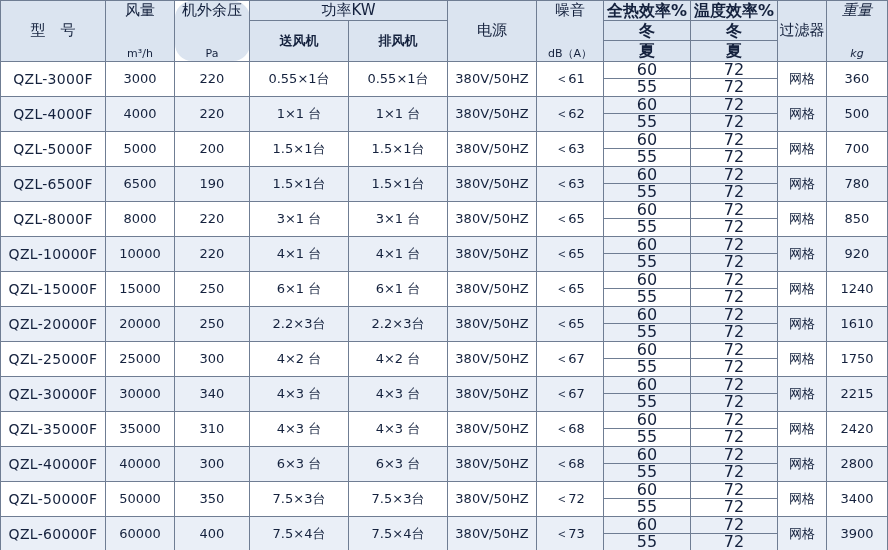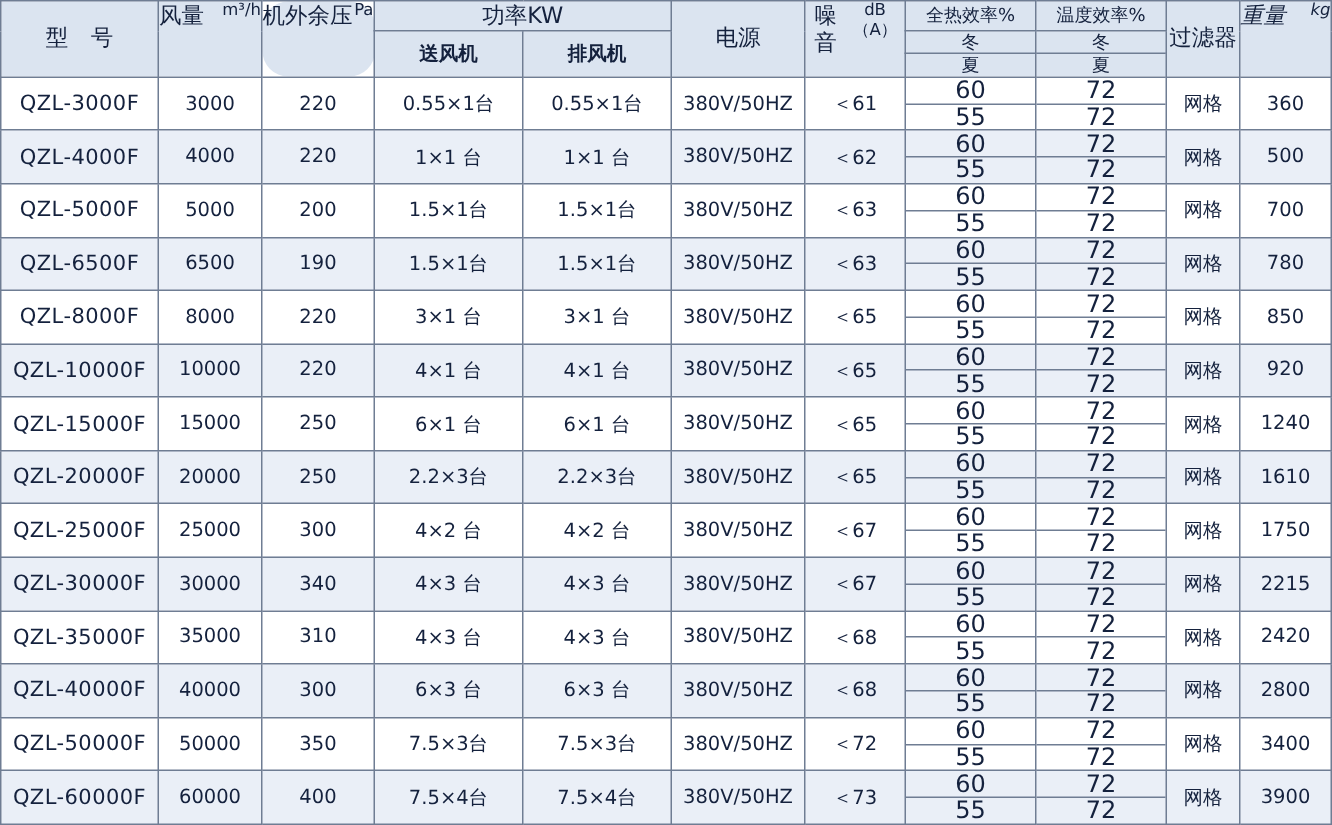--- a/index.html
+++ b/index.html
@@ -35,24 +35,25 @@
   }
   thead td.sub {
     font-size: 13px;
     font-weight: bold;
   }
   thead td .unit {
     display: block;
     font-size: 11px;
     font-weight: normal;
     line-height: 1.15;
+    margin-top: 29px;
   }
   thead td.small-head {
-    font-size: 12px;
-    font-weight: normal;
+    font-size: 16px;
+    font-weight: bold;
     line-height: 1.2;
   }
   tbody tr.odd td {
     background: #ffffff;
   }
   tbody tr.even td {
     background: #eaeff7;
   }
   tbody td {
     font-size: 13px;
@@ -78,23 +79,23 @@
     align-items: center;
     justify-content: center;
     font-size: 16px;
     line-height: 1;
   }
   .eff-split span.top {
     border-bottom: 1px solid #6f7d93;
   }
   .colhead-two {
     display: flex;
-    flex-direction: row;
+    flex-direction: column;
     height: 100%;
-    justify-content: space-between;
+    justify-content: flex-start;
     line-height: 1.2;
   }
   .wd-model { width: 104px; }
   .wd-air { width: 68px; }
   .wd-press { width: 74px; border-radius: 17px; }
   .wd-fan { width: 96px; margin-top: 32px; }
   .wd-power { width: 88px; }
   .wd-noise { width: 66px; }
   .wd-eff { width: 86px; }
   .wd-filter { width: 48px; }

